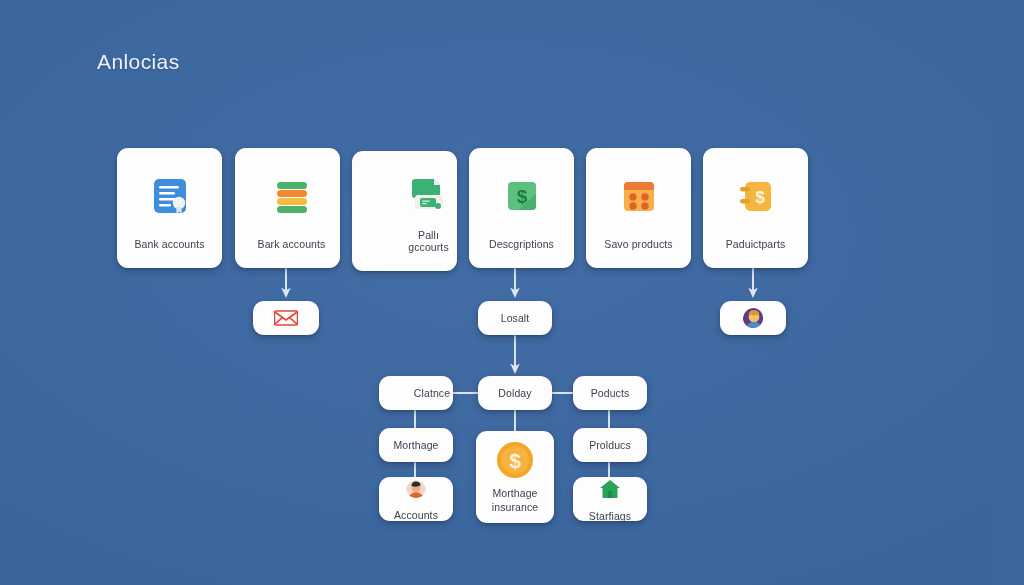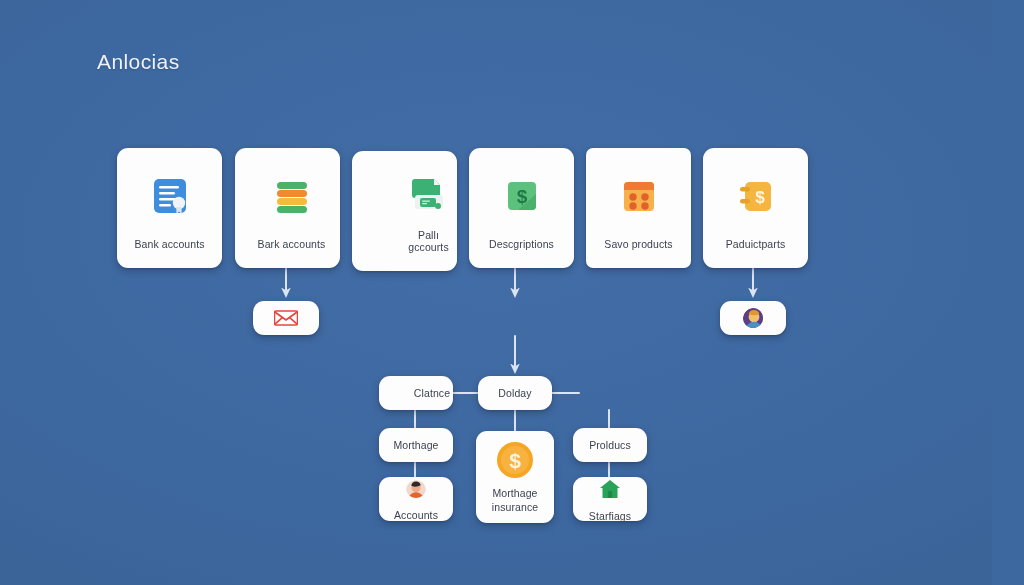--- a/index.html
+++ b/index.html
@@ -221,21 +221,21 @@
     <div class="icon-wrap">
       <svg class="icon" width="44" height="44" viewBox="0 0 44 44">
         <rect x="8" y="8" width="28" height="28" rx="4" fill="#5cc17d"></rect>
         <path d="M36 20 L36 32 a4 4 0 0 1 -4 4 L18 36 Z" fill="#4bb06c"></path>
         <text x="22" y="29" font-family="Liberation Sans, sans-serif" font-size="19" font-weight="bold" fill="#1f7a45" text-anchor="middle">$</text>
       </svg>
     </div>
     <div class="card-label">Descgriptions</div>
   </div>
 
-  <div class="card tall" style="left:586px; top:148px;border-radius:7px;">
+  <div class="card tall" style="left:586px; top:148px;">
     <div class="icon-wrap">
       <svg class="icon" width="44" height="44" viewBox="0 0 44 44">
         <rect x="7" y="8" width="30" height="29" rx="4" fill="#f8b04a"></rect>
         <path d="M7 12 a4 4 0 0 1 4 -4 h22 a4 4 0 0 1 4 4 v4 h-30 z" fill="#ef7a33"></path>
         <circle cx="16" cy="23" r="3.7" fill="#e0612a"></circle>
         <circle cx="28" cy="23" r="3.7" fill="#e0612a"></circle>
         <circle cx="16" cy="32" r="3.7" fill="#e0612a"></circle>
         <circle cx="28" cy="32" r="3.7" fill="#e0612a"></circle>
       </svg>
     </div>
@@ -258,20 +258,23 @@
     <span>
       <svg class="icon" width="24" height="20" viewBox="0 0 24 20">
         <path d="M2 3 h20 a1.5 1.5 0 0 1 1.5 1.5 v11 a1.5 1.5 0 0 1 -1.5 1.5 h-20 a1.5 1.5 0 0 1 -1.5 -1.5 v-11 a1.5 1.5 0 0 1 1.5 -1.5 z" fill="#ffffff" stroke="#e8453c" stroke-width="1.6"></path>
         <path d="M1.2 4.2 L12 12 L22.8 4.2" fill="none" stroke="#e8453c" stroke-width="1.8"></path>
         <path d="M1.2 15.8 L8.6 9.4 M22.8 15.8 L15.4 9.4" fill="none" stroke="#e8453c" stroke-width="1.6"></path>
       </svg>
     </span>
     <div class="card-label"></div>
   </div>
 
+  <div class="card pill" style="left:478px; top:301px;">
+    <div class="card-label">Losalt</div>
+  </div>
 
   <div class="card iconpill" style="left:720px; top:301px;">
     <span class="avatar-sm">
       <svg class="icon" width="22" height="22" viewBox="0 0 22 22">
         <circle cx="11" cy="11" r="11" fill="#7b4ea8"></circle>
         <circle cx="11" cy="11" r="11" fill="none"></circle>
         <path d="M0 11 a11 11 0 0 1 22 0 a11 11 0 0 1 -22 0 z" fill="#5a3f86"></path>
         <circle cx="11" cy="9" r="5.4" fill="#f3c06a"></circle>
         <path d="M5.6 6 a5.6 5.6 0 0 1 10.8 0 q-5.4 2.4 -10.8 0 z" fill="#e2962f"></path>
         <path d="M2.8 22 a8.2 8.2 0 0 1 16.4 0 z" fill="#4a90c4"></path>
@@ -281,20 +284,23 @@
   </div>
 
   <div class="card pill" style="left:379px; top:376px;padding-left:32px;">
     <div class="card-label">Clatnce</div>
   </div>
 
   <div class="card pill" style="left:478px; top:376px;border-radius:12px;">
     <div class="card-label">Dolday</div>
   </div>
 
+  <div class="card pill" style="left:573px; top:376px;">
+    <div class="card-label">Poducts</div>
+  </div>
 
   <div class="card pill" style="left:379px; top:428px;">
     <div class="card-label">Morthage</div>
   </div>
 
   <div class="card pill" style="left:573px; top:428px;">
     <div class="card-label">Prolducs</div>
   </div>
 
   <div class="card center-big" style="left:476px; top:431px;">

